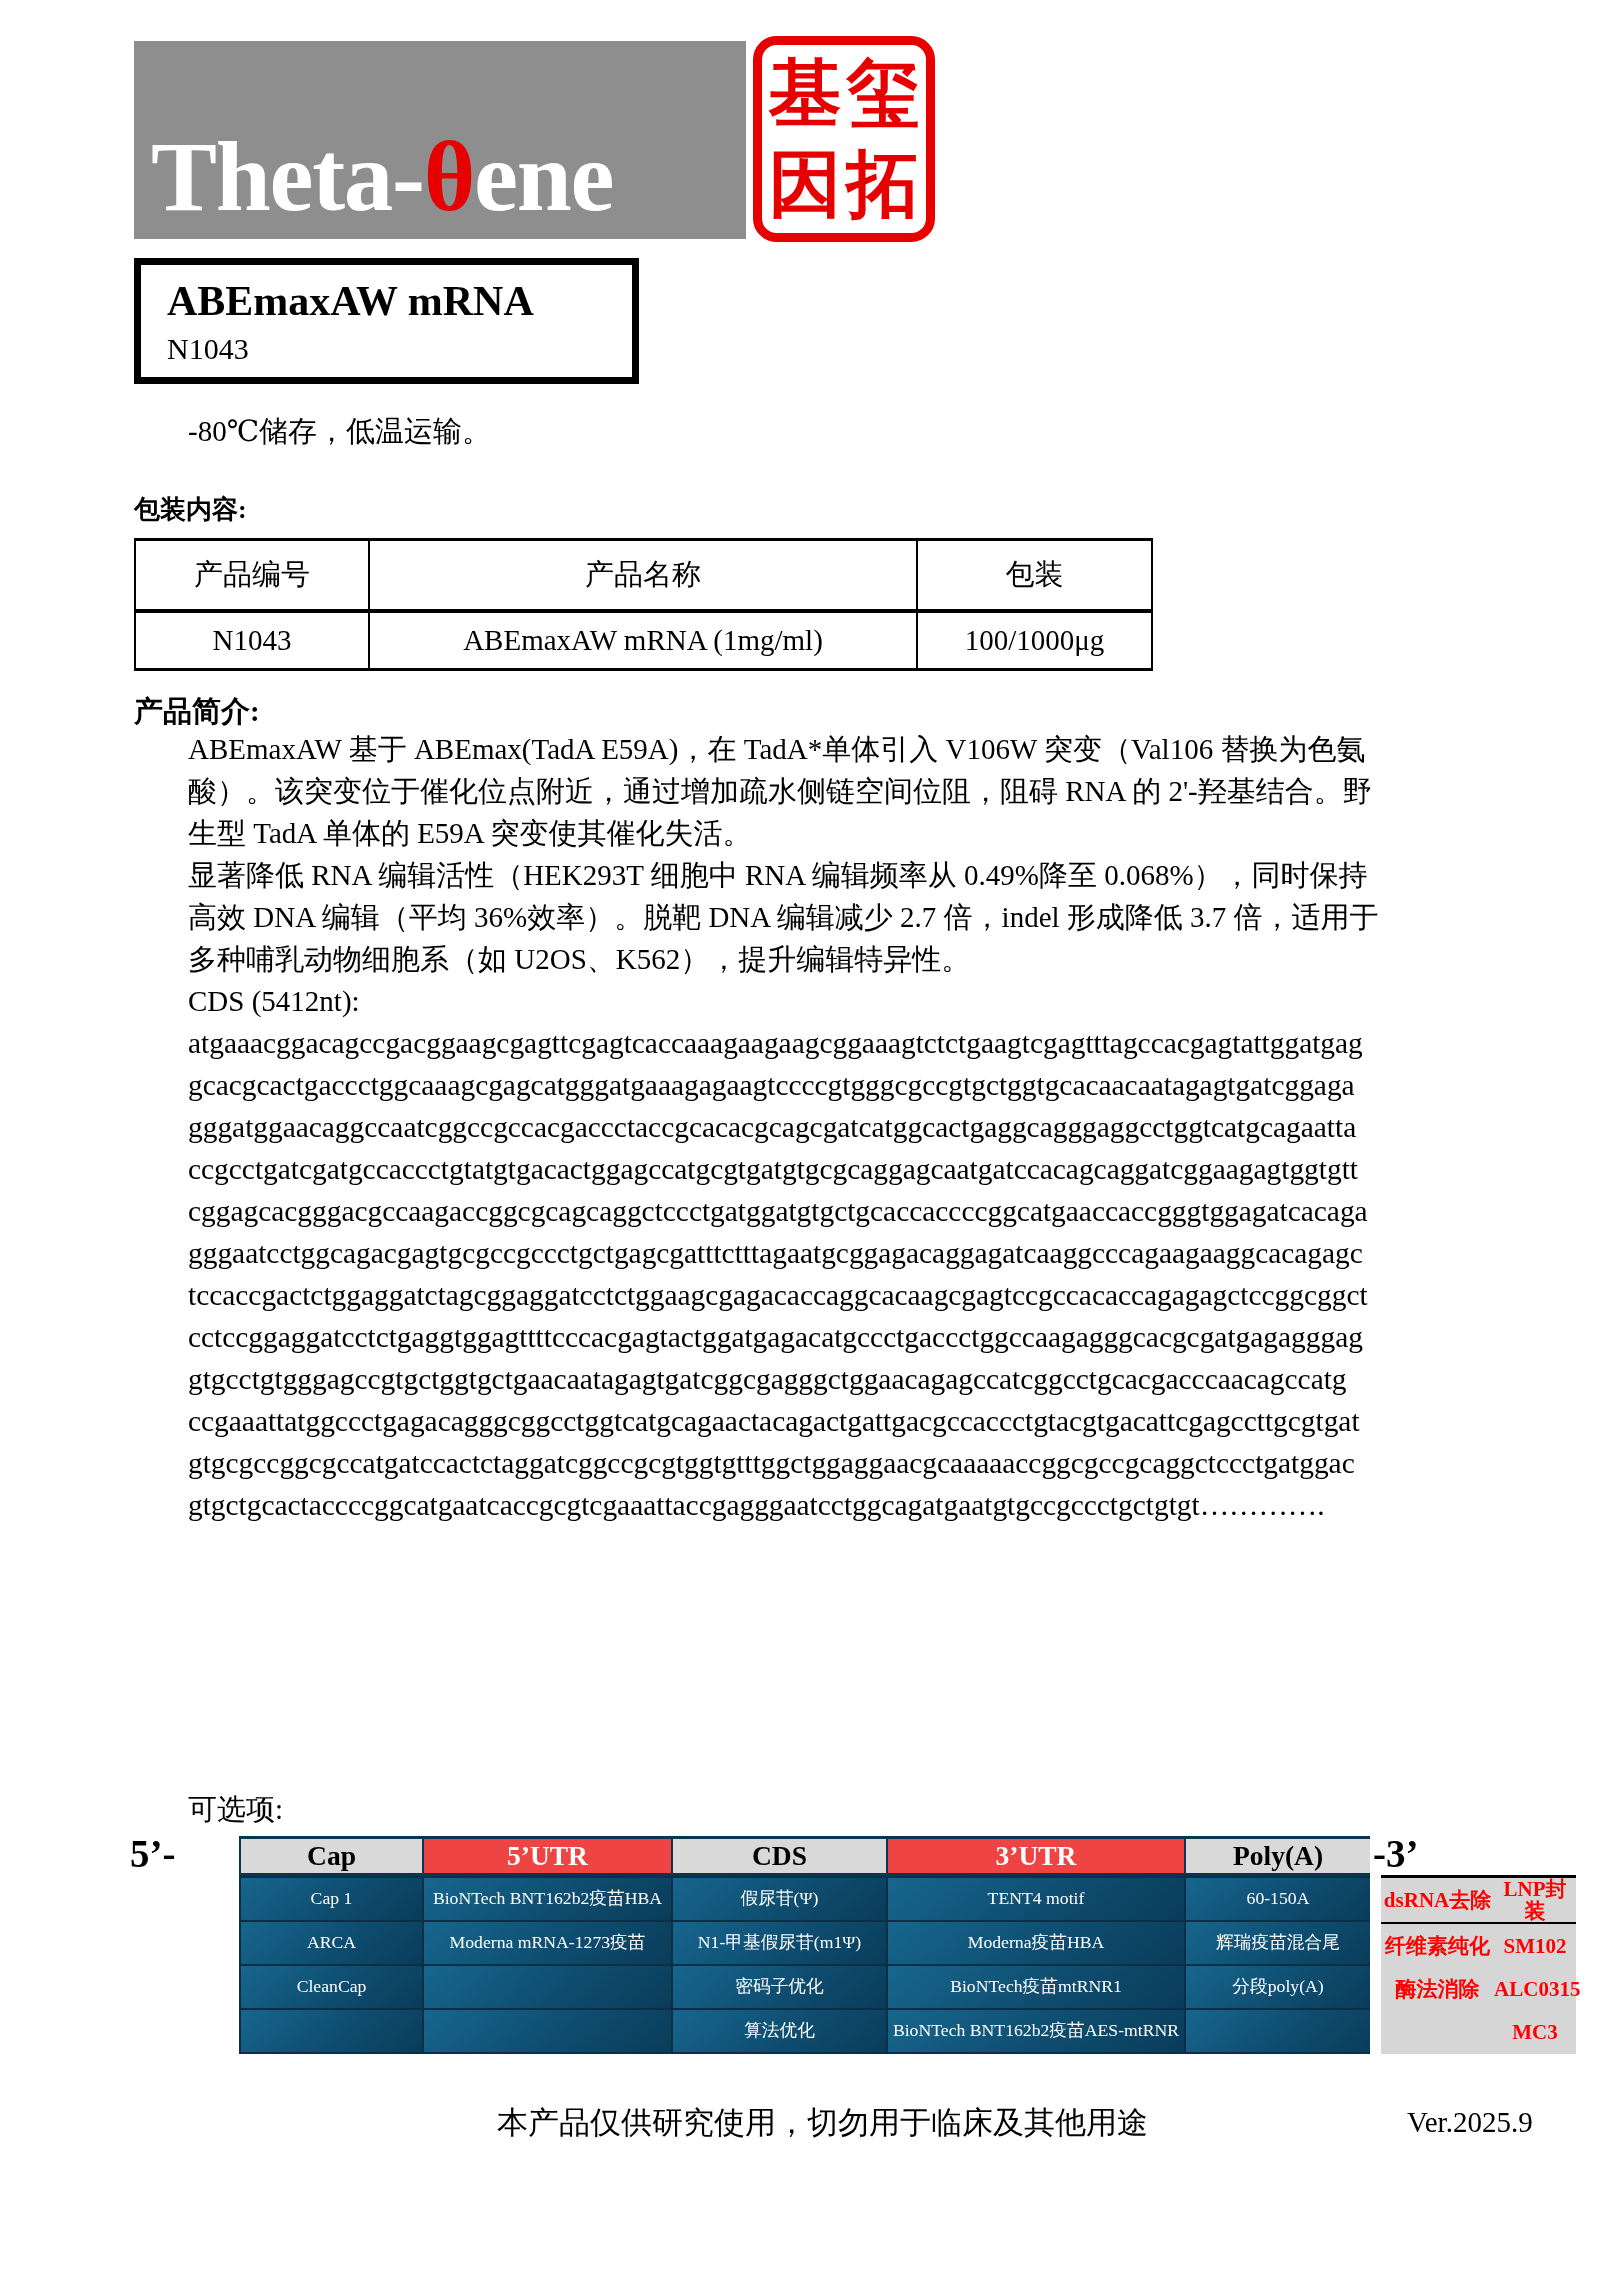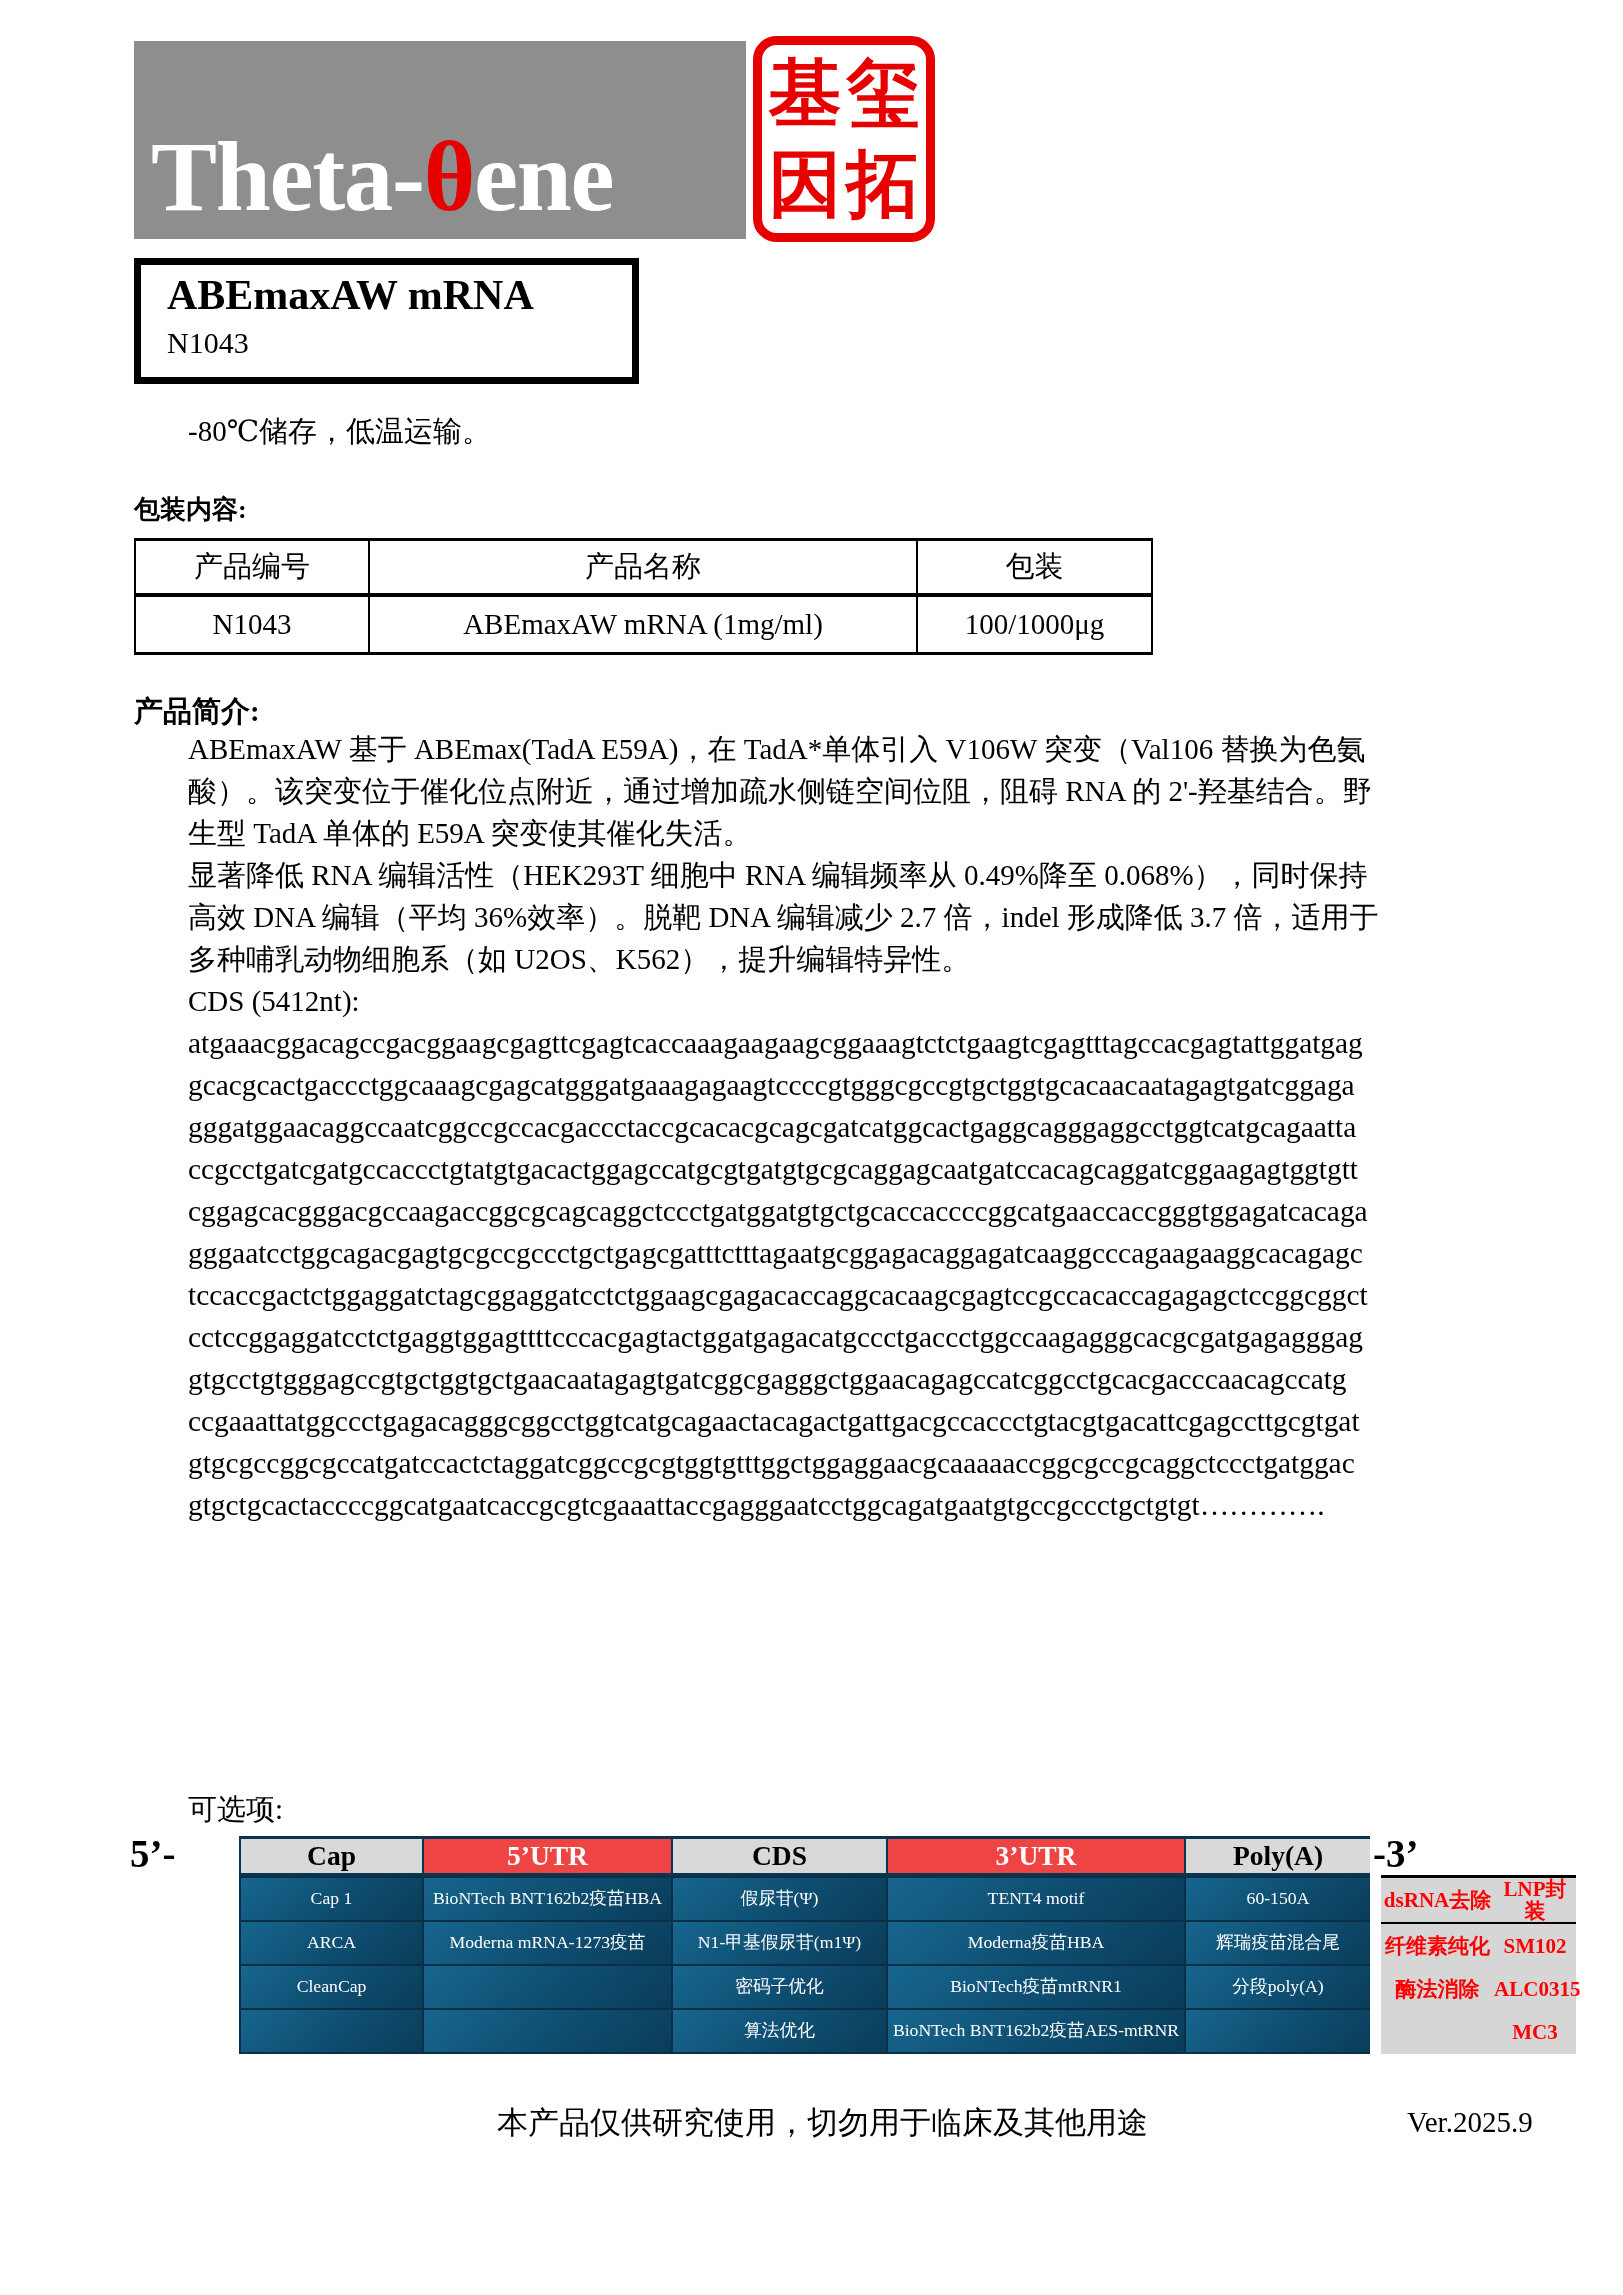--- a/index.html
+++ b/index.html
@@ -14,32 +14,32 @@
              letter-spacing:-1.3px;white-space:nowrap;}
   .logo-theta{color:#e60000;}
   .seal{left:753px;top:36px;width:182px;height:206px;box-sizing:border-box;
         border:9.8px solid #e60000;border-radius:23.6px;background:#ffffff;
         display:grid;grid-template-columns:1fr 1fr;grid-template-rows:1fr 1fr;
         place-items:center;padding:3.9px;}
   .seal-char{color:#e60000;font-size:73px;font-weight:bold;line-height:1;}
 
   
   .title-box{left:134px;top:258px;width:505px;height:126px;box-sizing:border-box;
-             border:7.9px solid #000;padding:7px 0 0 26px;}
+             border:7.9px solid #000;padding:13px 0 0 26px;}
   .prod-title{font-size:42px;font-weight:bold;line-height:1.1;}
   .prod-code{font-size:30px;margin-top:7.9px;}
 
   .storage{left:188px;top:412px;font-size:29px;}
 
   
   .pkg-heading{left:134px;top:492px;font-size:26px;font-weight:bold;}
   .pkg-table{left:134px;top:538px;width:1019px;border-top:3.3px solid #000;border-bottom:3.9px solid #000;}
   .pkg-row{display:grid;grid-template-columns:234px 548px 237px;}
   .pkg-row.hdr{border-bottom:4.6px solid #000;}
-  .pkg-cell{height:52px;display:flex;align-items:center;justify-content:center;
+  .pkg-cell{height:68px;display:flex;align-items:center;justify-content:center;
             font-size:29px;border-left:2.6px solid #000;box-sizing:border-box;}
   .pkg-cell:last-child{border-right:2.6px solid #000;}
   .pkg-row.data .pkg-cell{height:55px;}
 
   
   .intro-heading{left:134px;top:692px;font-size:29px;font-weight:bold;}
   .intro-text{left:188px;top:728px;width:1351px;font-size:29px;line-height:42px;}
   .intro-par{white-space:pre-line;margin:0;}
   .cds-label{margin:0;}
   .seq{white-space:pre-line;margin:0;font-size:29.4px;line-height:42px;letter-spacing:0px;}

